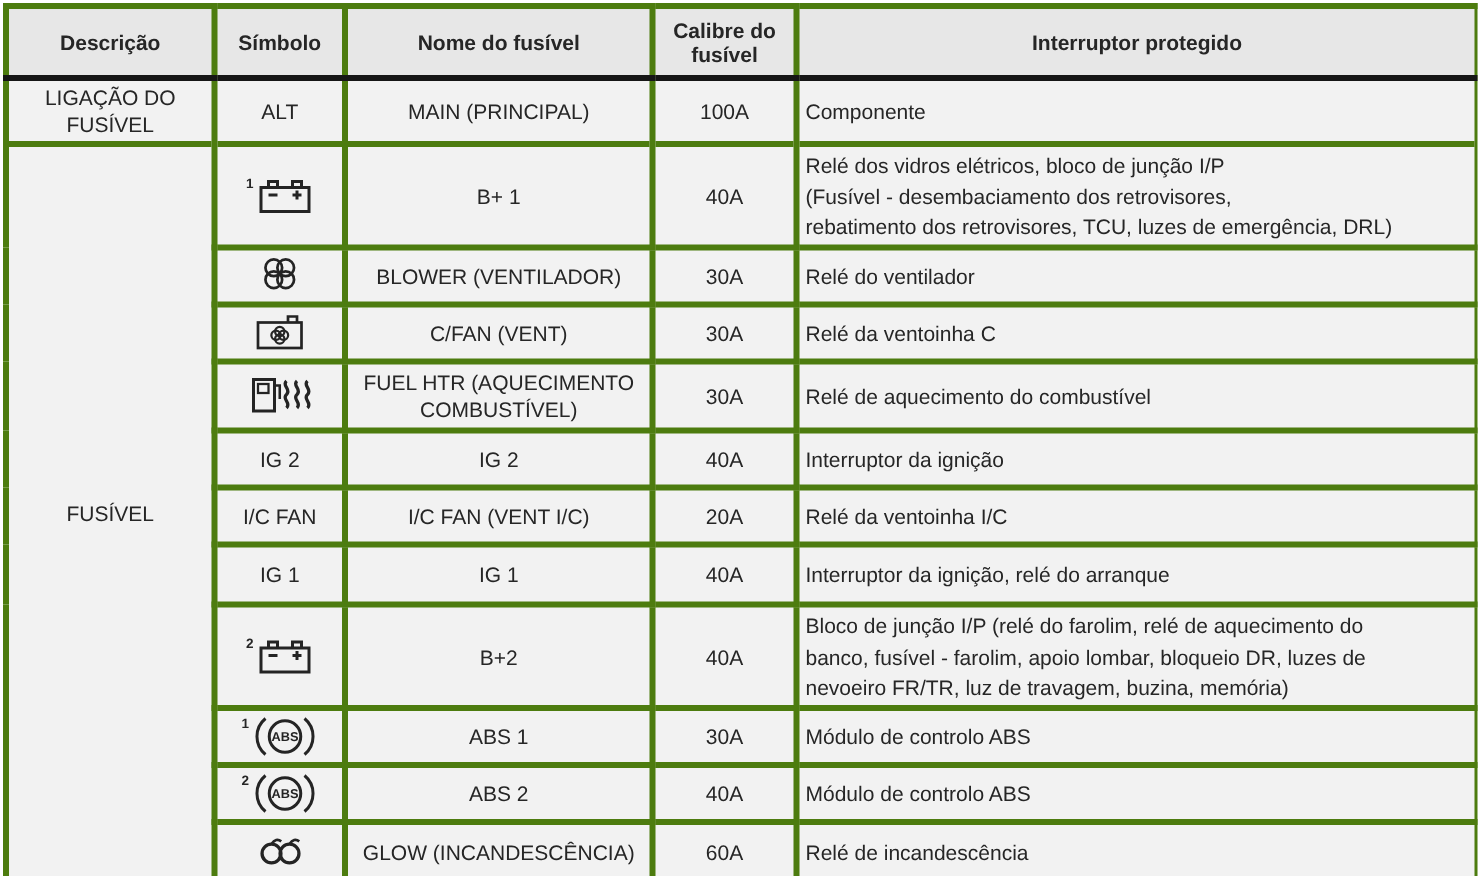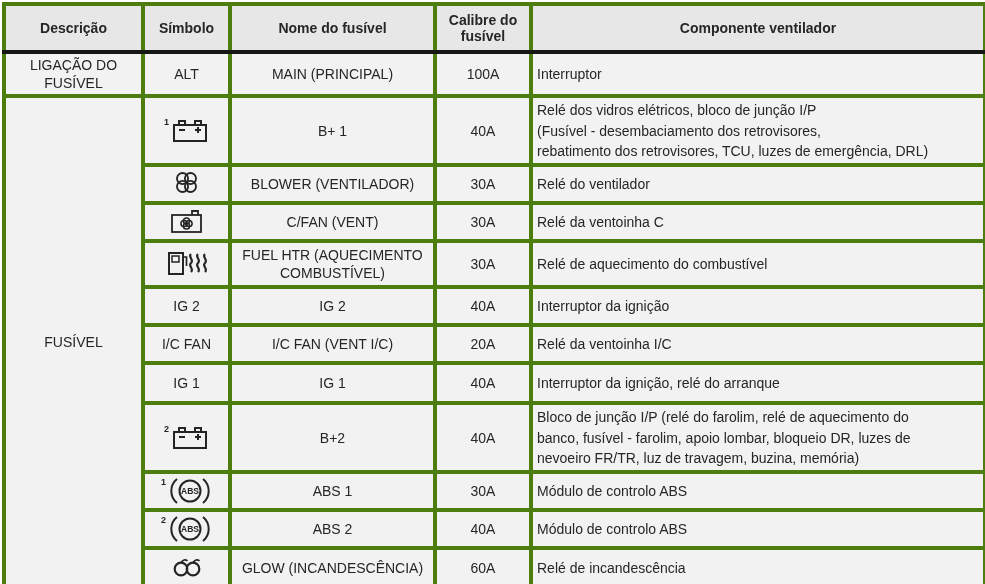--- a/index.html
+++ b/index.html
@@ -75,33 +75,33 @@
         <col style="width:96px">
         <col style="width:454px">
   </colgroup>
   <thead>
     <tr>
       <th class="pre">Descrição</th>
       <th class="pre">Símbolo</th>
       <th class="pre">Nome do fusível</th>
       <th class="pre">Calibre do
 fusível</th>
-      <th class="pre">Componente ventilador</th>
+      <th class="pre">Interruptor protegido</th>
     </tr>
   </thead>
   <tbody>
     <tr class="h44 sec-end">
       <td class="c pre">LIGAÇÃO DO
 FUSÍVEL</td>
       <td class="c"><span class="sym-wrap">
               <span>ALT</span>
             </span></td>
       <td class="c">MAIN (PRINCIPAL)</td>
       <td class="c">100A</td>
-      <td class="comp">Interruptor</td>
+      <td class="comp">Componente</td>
     </tr>
 
     <tr class="h66">
       <td class="c" rowspan="11">FUSÍVEL</td>
       <td class="c"><span class="sym-wrap">
               <span class="sup">1</span>
               <span class="icon">
                 <svg width="38" height="27" viewBox="0 0 38 27">
                   <g fill="none" stroke="#242424" stroke-width="2">
                     <rect x="3" y="8" width="32" height="16"></rect>

